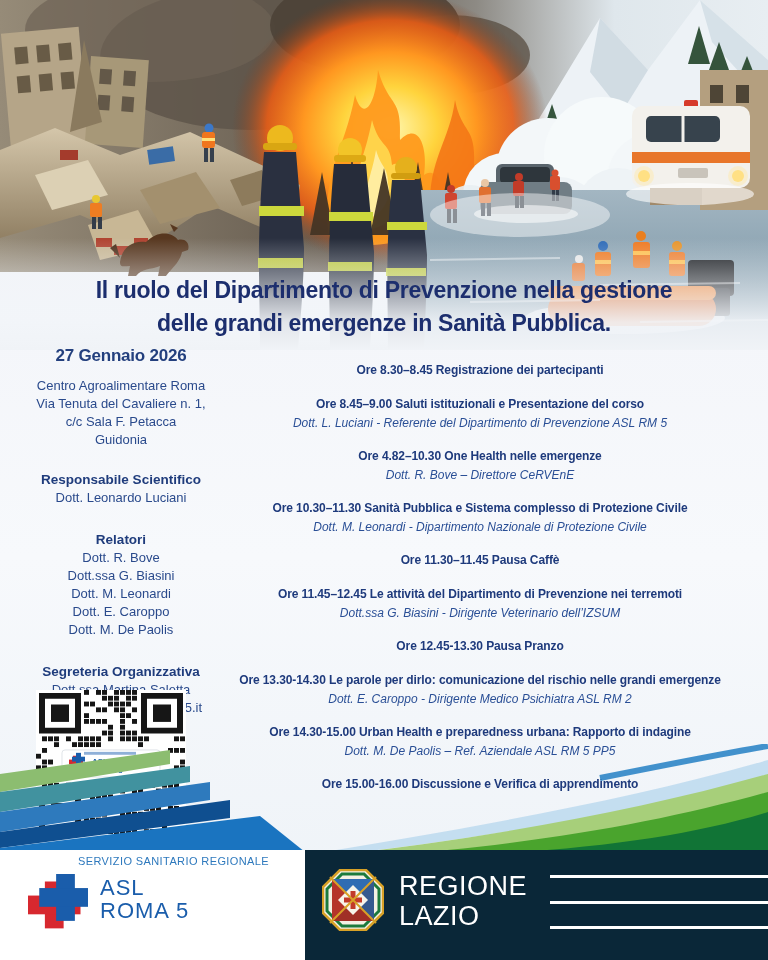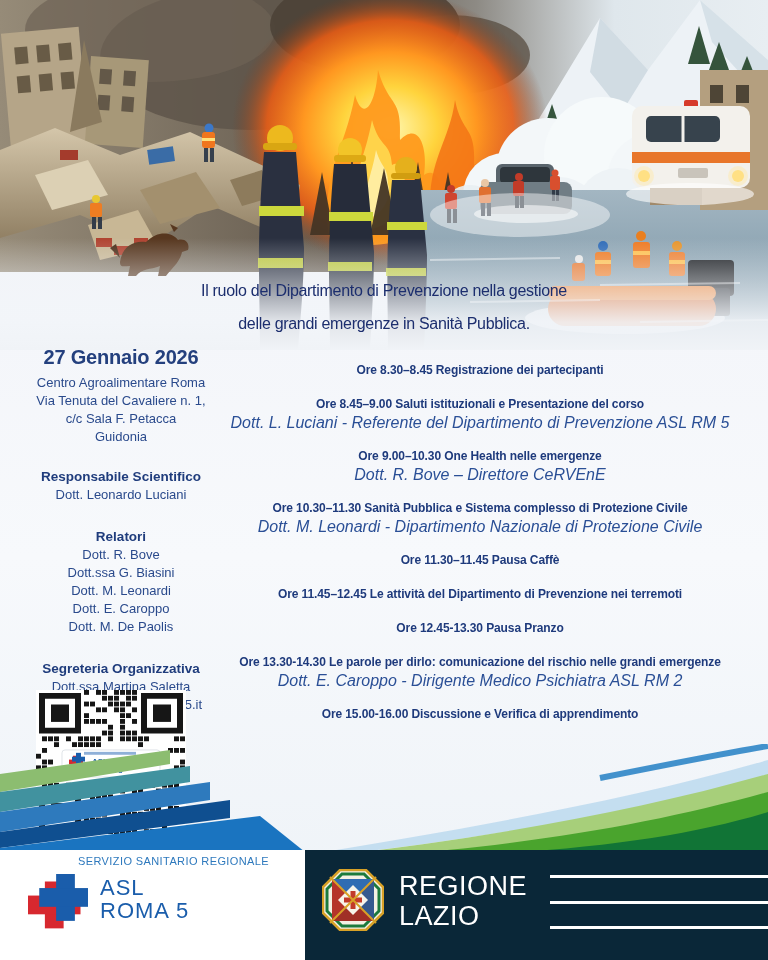--- a/index.html
+++ b/index.html
@@ -1,31 +1,31 @@
 <!DOCTYPE html>
 <html><head>
 <meta charset="utf-8">
 <style>
   html,body{margin:0;padding:0;background:#d9dde3;font-family:"Liberation Sans",sans-serif;}
   .poster{position:relative;width:768px;height:960px;margin:0 auto;overflow:hidden;
     background:linear-gradient(180deg,#e9ecf2 0%,#f4f6fa 35%,#f7f9fc 58%,#edf2f7 100%);}
   .hero{position:absolute;left:0;top:0;}
   .title{position:absolute;left:0;top:274px;width:768px;text-align:center;
-    font-weight:normal;font-size:16px;line-height:33px;letter-spacing:-0.3px;color:#1c2e6e;}
+    font-weight:bold;font-size:23px;line-height:33px;letter-spacing:-0.3px;color:#1c2e6e;}
   
   .leftcol{position:absolute;left:22px;top:346px;width:198px;text-align:center;color:#2a4a8c;}
-  .date{font-size:20px;font-weight:bold;color:#24407e;margin-bottom:5px;letter-spacing:-0.2px;}
+  .date{font-size:17px;font-weight:bold;color:#24407e;margin-bottom:11px;letter-spacing:-0.2px;}
   .venue-line{font-size:13px;line-height:18px;}
   .lc-head{font-size:13.5px;font-weight:bold;color:#1f3c7c;line-height:18px;}
   .lc-line{font-size:13px;line-height:18px;} .sp22{height:22px;} .sp24{height:24px;}
   
   .rightcol{position:absolute;left:192px;top:360px;width:576px;text-align:center;}
   .sch-item{margin-bottom:14px;}
   .sch-title{font-size:12px;font-weight:bold;color:#1e3a7c;line-height:20px;letter-spacing:-0.1px;}
-  .sch-speaker{font-size:16px;font-style:italic;color:#2a4f96;line-height:18px;}
+  .sch-speaker{font-size:12px;font-style:italic;color:#2a4f96;line-height:18px;}
   
   .qr{position:absolute;left:36px;top:690px;}
   
   .waves{position:absolute;left:0;top:744px;}
   
   .footer-left{position:absolute;left:0;top:850px;width:305px;height:110px;background:#ffffff;}
   .ssr{position:absolute;left:78px;top:5px;width:220px;text-align:left;
     font-size:11px;letter-spacing:0.4px;color:#2e79bd;}
   .asl-cross{position:absolute;left:28px;top:23px;}
   .asl-name{position:absolute;left:100px;top:26px;font-size:22px;line-height:23px;
@@ -339,39 +339,44 @@
 
   <div class="rightcol">
     <div class="sch-item">
       <div class="sch-title">Ore 8.30–8.45 Registrazione dei partecipanti</div>
     </div>
     <div class="sch-item">
       <div class="sch-title">Ore 8.45–9.00 Saluti istituzionali e Presentazione del corso</div>
       <div class="sch-speaker">Dott. L. Luciani - Referente del Dipartimento di Prevenzione ASL RM 5</div>
     </div>
     <div class="sch-item">
-      <div class="sch-title">Ore 9.00–10.30 One Health nelle emergenze</div>
+      <div class="sch-title">Ore 4.82–10.30 One Health nelle emergenze</div>
       <div class="sch-speaker">Dott. R. Bove – Direttore CeRVEnE</div>
     </div>
     <div class="sch-item">
       <div class="sch-title">Ore 10.30–11.30 Sanità Pubblica e Sistema complesso di Protezione Civile</div>
       <div class="sch-speaker">Dott. M. Leonardi - Dipartimento Nazionale di Protezione Civile</div>
     </div>
     <div class="sch-item">
       <div class="sch-title">Ore 11.30–11.45 Pausa Caffè</div>
     </div>
     <div class="sch-item">
       <div class="sch-title">Ore 11.45–12.45 Le attività del Dipartimento di Prevenzione nei terremoti</div>
+      <div class="sch-speaker">Dott.ssa G. Biasini - Dirigente Veterinario dell’IZSUM</div>
     </div>
     <div class="sch-item">
       <div class="sch-title">Ore 12.45-13.30 Pausa Pranzo</div>
     </div>
     <div class="sch-item">
       <div class="sch-title">Ore 13.30-14.30 Le parole per dirlo: comunicazione del rischio nelle grandi emergenze</div>
       <div class="sch-speaker">Dott. E. Caroppo - Dirigente Medico Psichiatra ASL RM 2</div>
+    </div>
+    <div class="sch-item">
+      <div class="sch-title">Ore 14.30-15.00 Urban Health e preparedness urbana: Rapporto di indagine</div>
+      <div class="sch-speaker">Dott. M. De Paolis – Ref. Aziendale ASL RM 5  PP5</div>
     </div>
     <div class="sch-item">
       <div class="sch-title">Ore 15.00-16.00 Discussione e Verifica di apprendimento</div>
     </div>
   </div>
 
   <svg class="qr" width="150" height="145" viewBox="0 0 150 150" preserveAspectRatio="none">
     <rect width="150" height="150" fill="#ffffff"></rect>
     <g>
         <rect x="48" y="0" width="5" height="5" fill="#161616"></rect>

